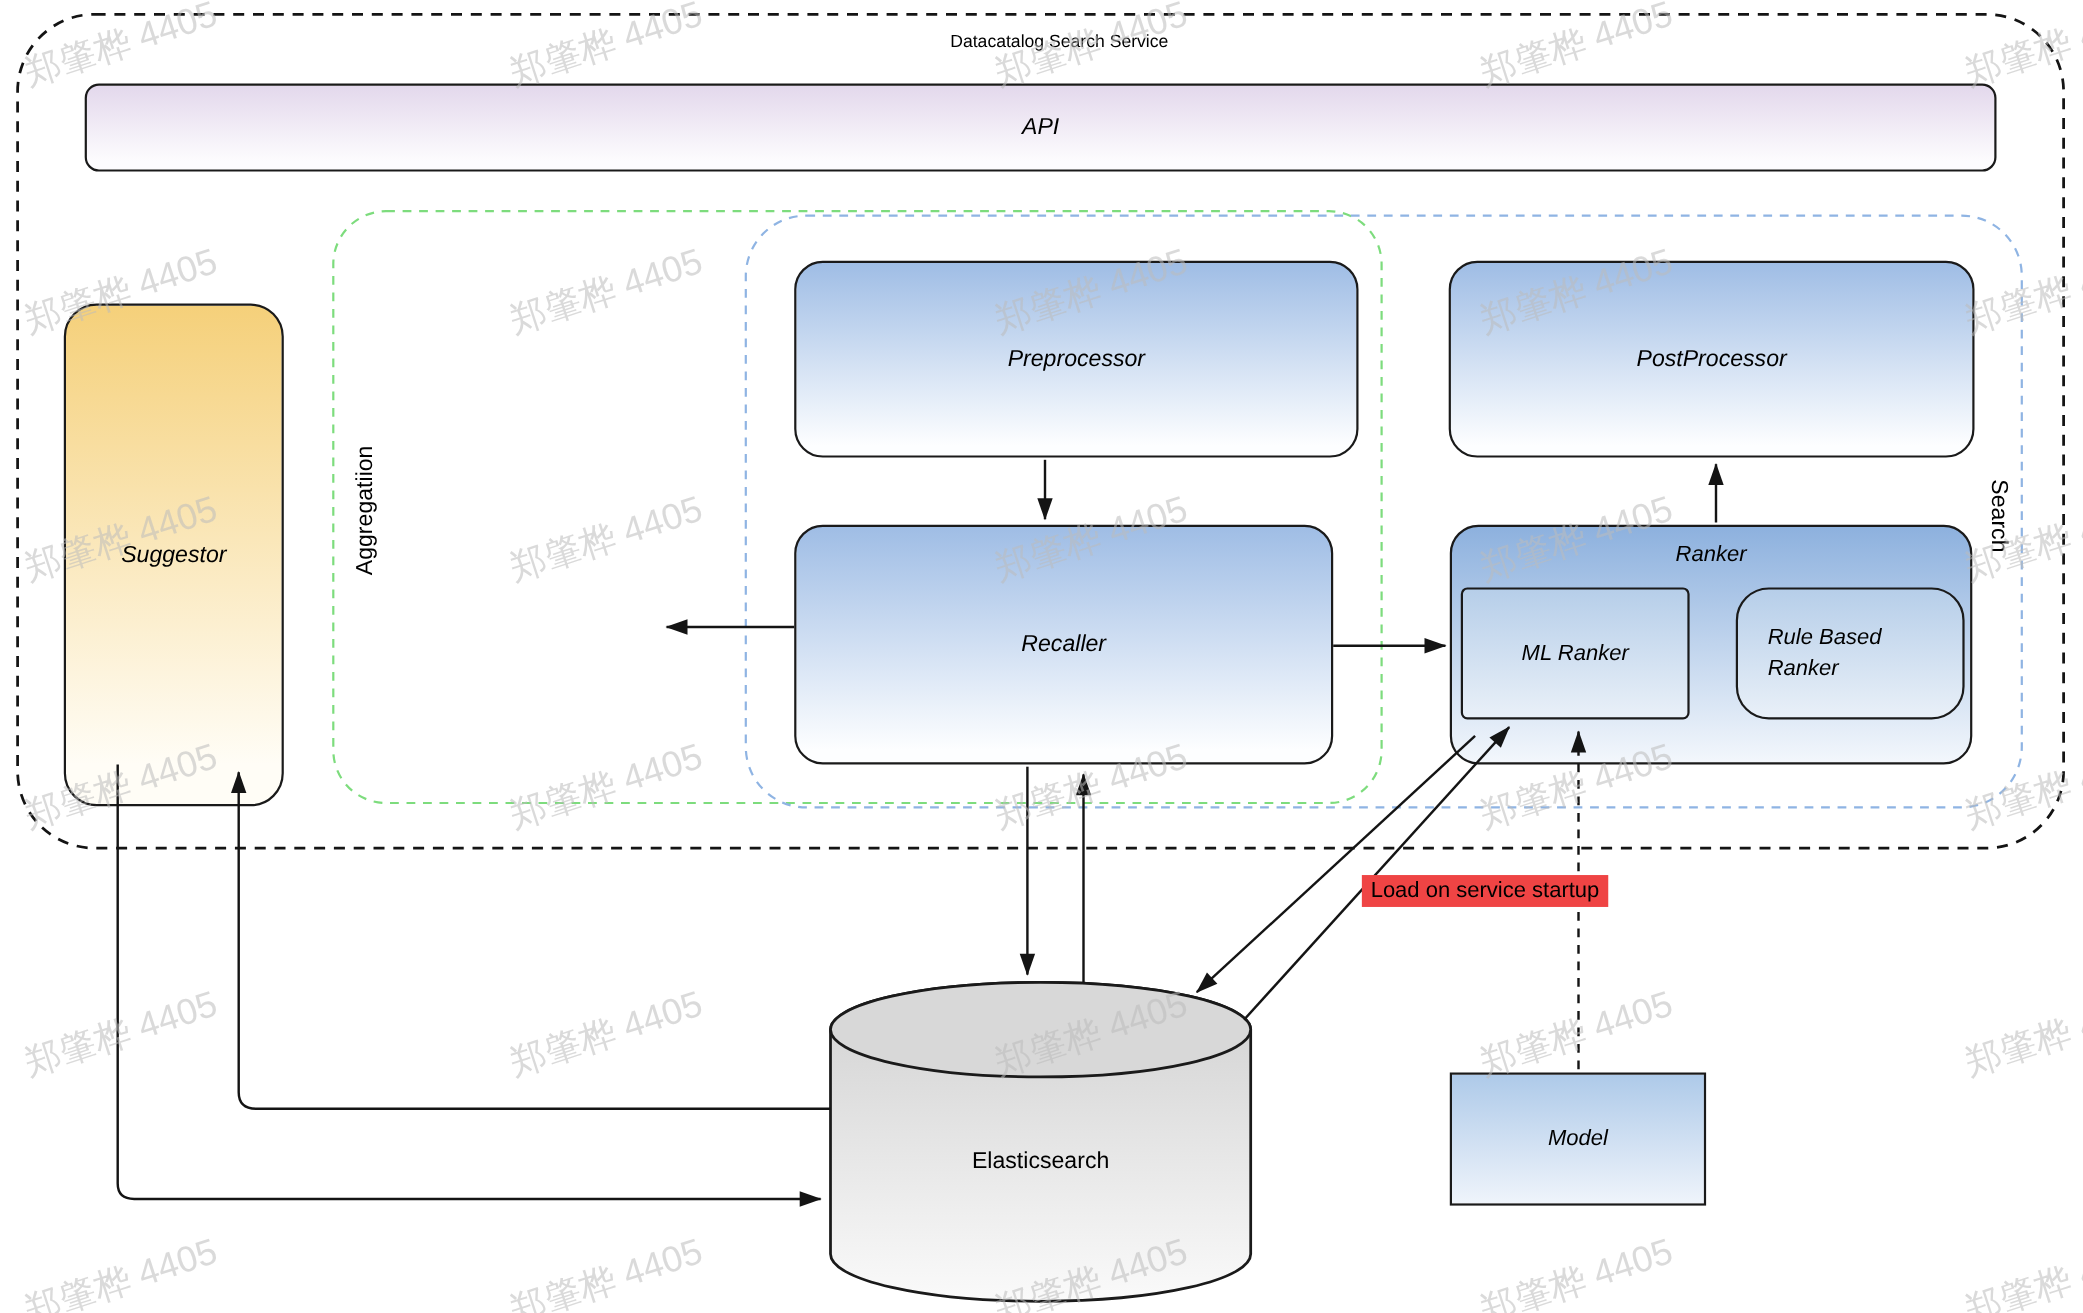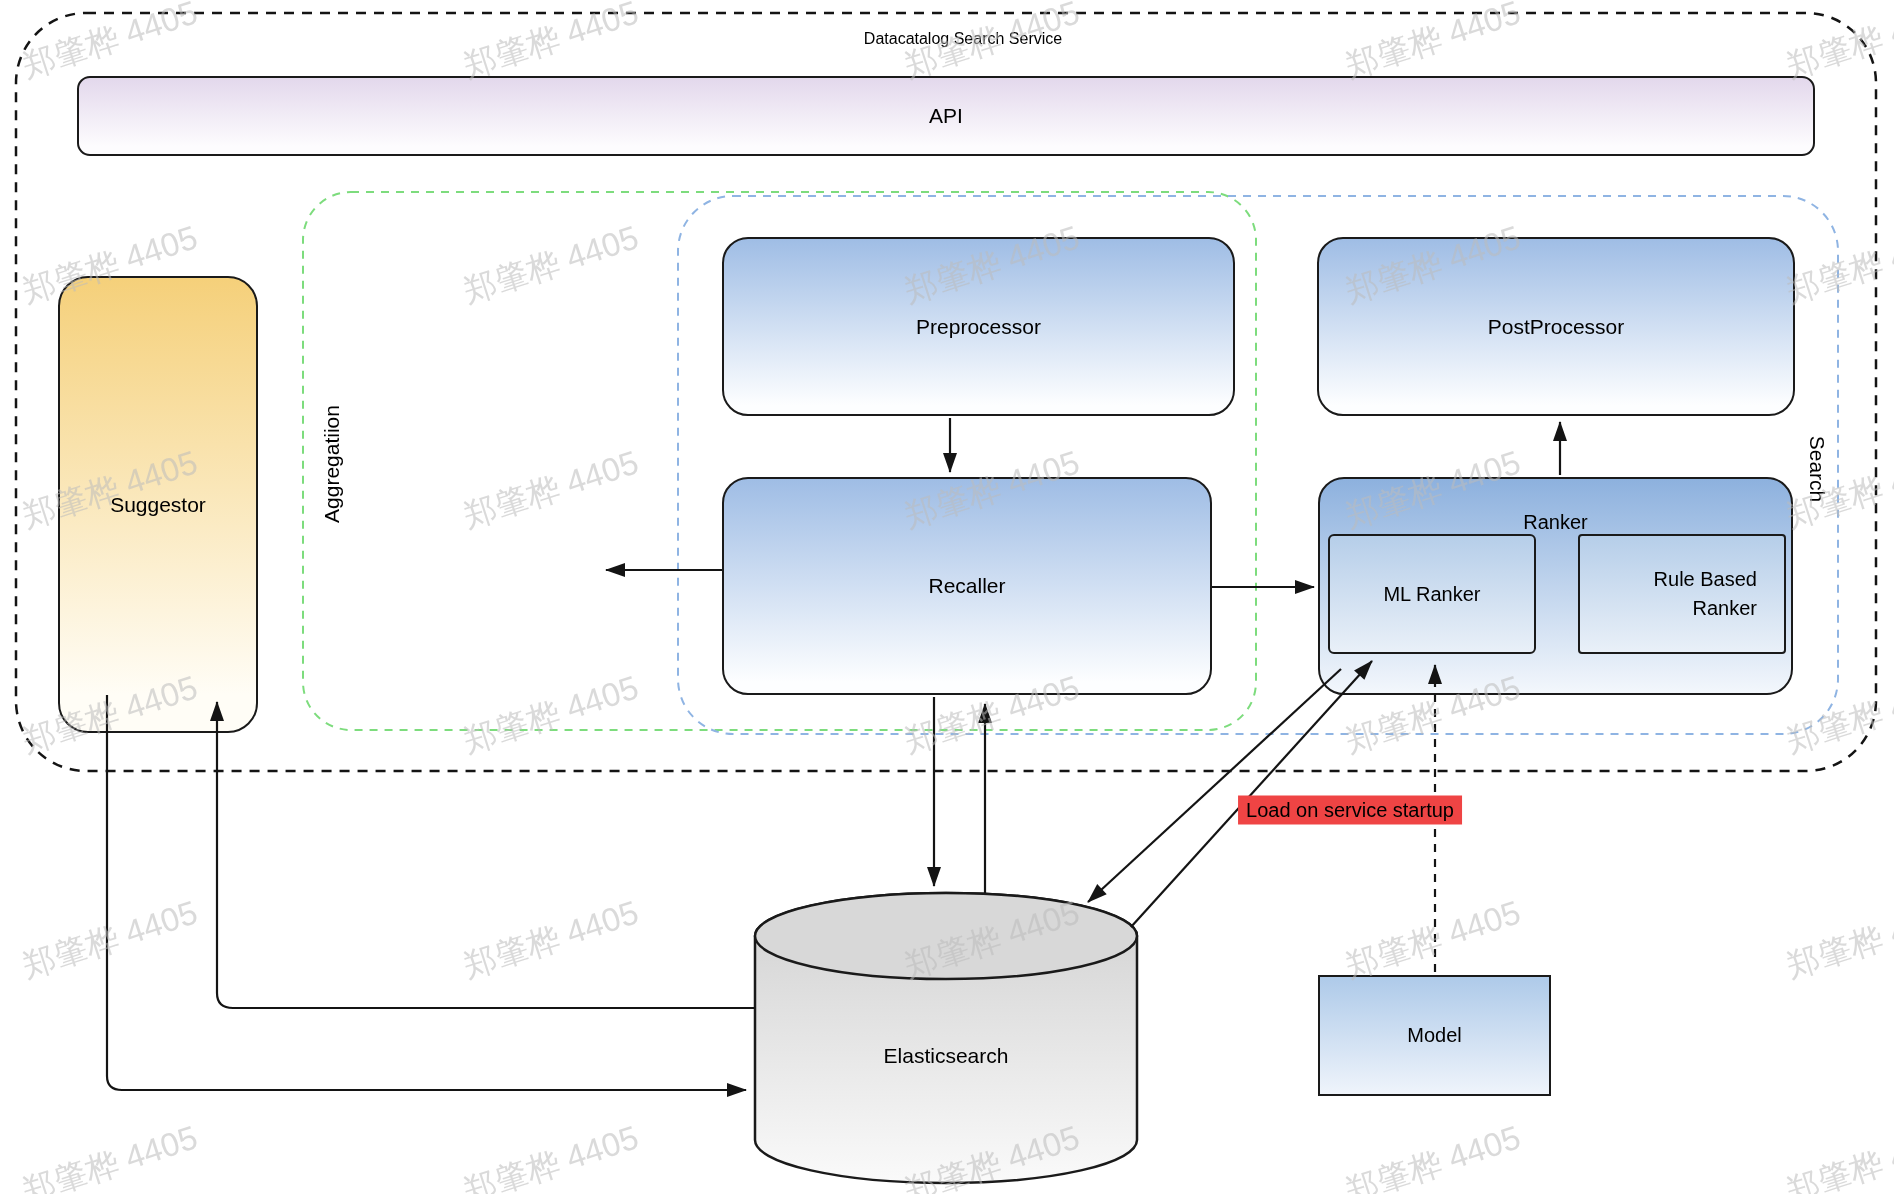--- a/index.html
+++ b/index.html
@@ -4,43 +4,43 @@
 <style>
   html,body{margin:0;padding:0;background:#fff;}
   #canvas{
     position:relative;width:1894px;height:1194px;background:#fff;overflow:hidden;
     font-family:"Liberation Sans","DejaVu Sans",sans-serif;color:#000;
   }
   .abs{position:absolute;box-sizing:border-box;}
   .box{
     border:2.5px solid var(--border,#1a1a1a);
     display:flex;align-items:center;justify-content:center;
-    text-align:right;font-size:21px;z-index:2;
+    text-align:left;font-size:21px;z-index:2;font-style:italic;
   }
   .lbl{white-space:nowrap;}
   #title{left:16px;top:30px;width:1894px;text-align:center;font-size:16px;z-index:2;}
   #api{left:77px;top:76px;width:1738px;height:80px;border-radius:13px;
        background:linear-gradient(180deg,var(--api_top,#e3d8ec) 0%,#fdfcfe 90%);}
   #suggestor{left:58px;top:236px;width:200px;height:457px;border-radius:30px;
        background:linear-gradient(180deg,var(--suggestor_top,#f5d07a) 0%,#fffdf6 92%);margin-top:40px;}
   #aggregator{left:356px;top:236px;width:242px;height:456px;border-radius:28px;
        background:linear-gradient(180deg,var(--aggregator_top,#b7daa2) 0%,#fdfffb 92%);}
   #preprocessor{left:722px;top:237px;width:513px;height:179px;border-radius:26px;
        background:linear-gradient(180deg,var(--process_top,#9fbde5) 0%,#fdfeff 95%);}
   #postprocessor{left:1317px;top:237px;width:478px;height:179px;border-radius:26px;
        background:linear-gradient(180deg,var(--process_top,#9fbde5) 0%,#fdfeff 95%);}
   #recaller{left:722px;top:477px;width:490px;height:218px;border-radius:26px;
        background:linear-gradient(180deg,var(--process_top,#9fbde5) 0%,#fdfeff 95%);}
   #ranker{left:1318px;top:477px;width:475px;height:218px;border-radius:26px;
        background:linear-gradient(180deg,var(--ranker_top,#8db1de) 0%,#f3f7fc 100%);
        align-items:flex-start;font-size:20px;}
-  #ranker .lbl{margin-top:32px;}
+  #ranker .lbl{margin-top:14px;}
   #mlranker{left:1328px;top:534px;width:208px;height:120px;border-radius:6px;font-size:20px;
        background:linear-gradient(180deg,var(--subranker_top,#b6cee9) 0%,#e9f0f8 100%);}
-  #rulebased{left:1578px;top:534px;width:208px;height:120px;border-radius:4px;font-size:20px;
+  #rulebased{left:1578px;top:534px;width:208px;height:120px;border-radius:30px;font-size:20px;
        background:linear-gradient(180deg,var(--subranker_top,#b6cee9) 0%,#e9f0f8 100%);}
   #rulebased .wrap{width:150px;white-space:normal;line-height:1.45;}
   #model{left:1318px;top:975px;width:233px;height:121px;border-radius:0;font-size:20px;
        border-width:2.5px;
        background:linear-gradient(180deg,var(--model_top,#aecae9) 0%,#eff4fb 100%);}
   .vlabel{position:absolute;white-space:nowrap;font-size:21px;z-index:2;}
   #agg-label{left:332px;top:464px;transform:translate(-50%,-50%) rotate(-90deg);}
   #search-label{left:1817px;top:469px;transform:translate(-50%,-50%) rotate(90deg);}
   #es-label{left:846px;top:1044px;width:200px;text-align:center;font-size:21px;z-index:4;}
   #load-note{left:1350px;top:810px;transform:translate(-50%,-50%);

